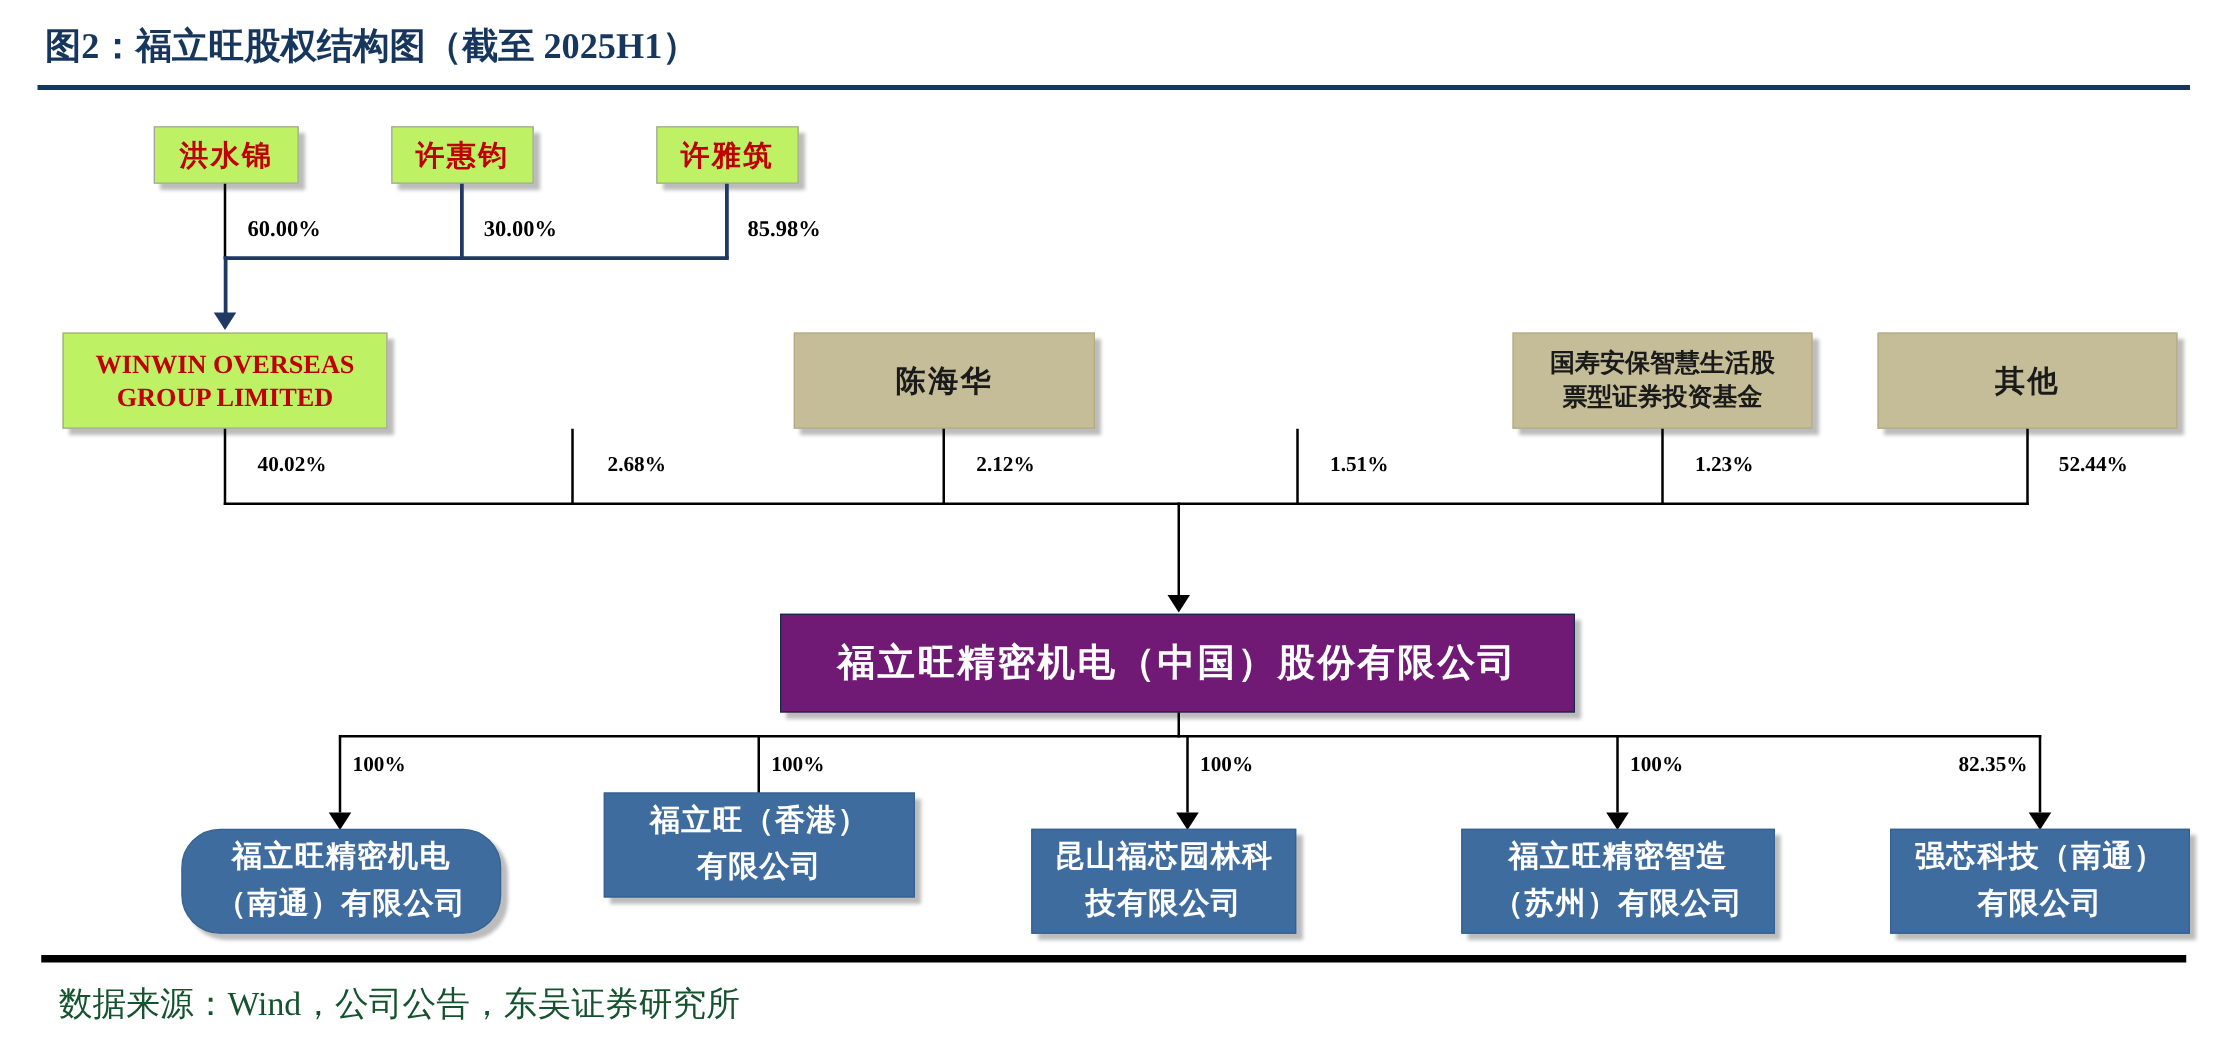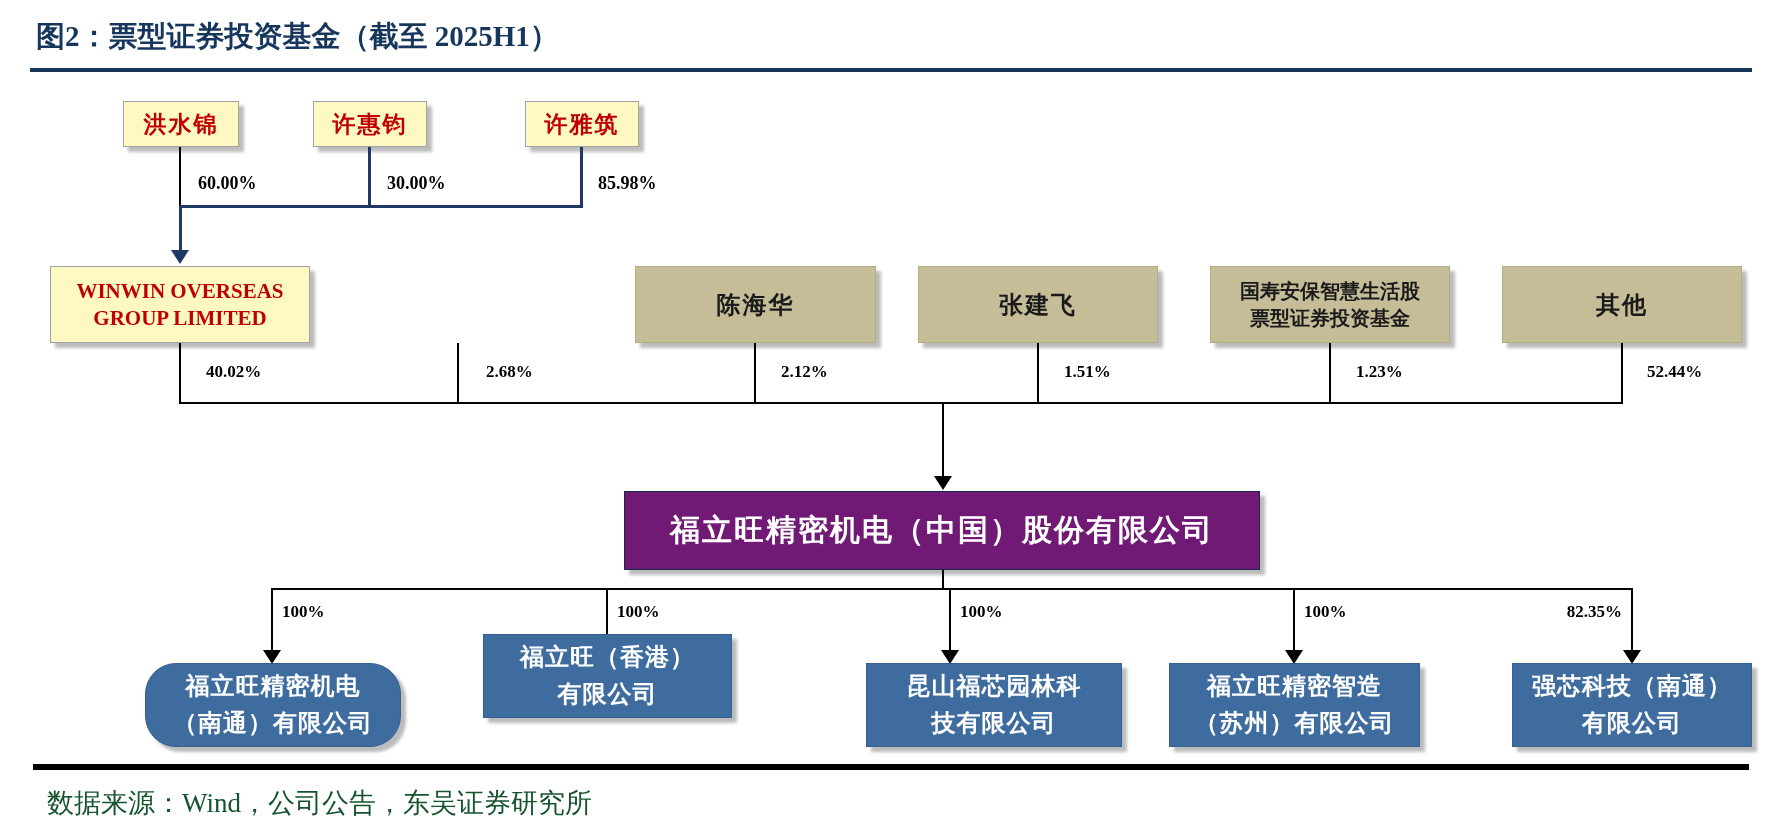--- a/index.html
+++ b/index.html
@@ -1,21 +1,21 @@
 <!DOCTYPE html>
 <html><head>
 <meta charset="utf-8">
 <style>
   html,body{margin:0;padding:0;background:#fff;}
   body{font-family:"Liberation Serif","DejaVu Serif",serif;}
   #stage{position:relative;width:1782px;height:832px;background:#fff;overflow:hidden;}
 
   .box{position:absolute;box-sizing:border-box;display:flex;flex-direction:column;
        align-items:center;justify-content:center;text-align:center;font-weight:bold;}
-  .box-gray{background:#fef9c3;border:1px solid #a3a3a3;box-shadow:5px 5px 3px #bcbcbc;}
+  .box-gray{background:#bef264;border:1px solid #a3a3a3;box-shadow:5px 5px 3px #bcbcbc;}
   .box-tan{background:#C4BD97;border:1px solid #b3ab82;box-shadow:5px 5px 3px #bcbcbc;}
   .box-navy{background:#701a75;border:1px solid #16294a;color:#fff;box-shadow:5px 5px 3px #bcbcbc;}
   .box-blue{background:#3E6C9F;border:1px solid #35608f;color:#fff;box-shadow:5px 5px 3px #bcbcbc;}
 
   .red{color:#C00000;}
   .founder{font-size:23px;letter-spacing:2px;}
   .sh-name{font-size:24px;letter-spacing:2px;color:#1a1a1a;}
   .sh-name2{font-size:20px;line-height:27px;color:#1a1a1a;}
   .winwin{font-size:21px;line-height:27px;}
   .company{font-size:30px;letter-spacing:2px;}
@@ -33,21 +33,21 @@
   .title{position:absolute;left:36px;top:17px;font-size:29px;font-weight:bold;color:#17365D;white-space:nowrap;}
   .rule-top{position:absolute;left:30px;top:68px;width:1722px;height:4px;background:#17365D;}
   .rule-bottom{position:absolute;left:33px;top:764px;width:1716px;height:6px;background:#000;}
   .source{position:absolute;left:47px;top:785px;font-size:27px;color:#14532d;white-space:nowrap;}
 </style>
 </head>
 <body>
 
 <div id="stage">
 
-  <div class="title">图2：票型证券投资基金（截至 2025H1）</div>
+  <div class="title">图2：福立旺股权结构图（截至 2025H1）</div>
   <div class="rule-top"></div>
 
   <div class="box box-gray founder red" style="left:123px;top:101px;width:116px;height:46px;">
     <span>洪水锦</span>
   </div>
   <div class="box box-gray founder red" style="left:313px;top:101px;width:114px;height:46px;">
     <span>许惠钧</span>
   </div>
   <div class="box box-gray founder red" style="left:525px;top:101px;width:114px;height:46px;">
     <span>许雅筑</span>
@@ -63,23 +63,20 @@
   <div class="pct pct-lg" style="left:198px;top:173px;">60.00%</div>
   <div class="pct pct-lg" style="left:387px;top:173px;">30.00%</div>
   <div class="pct pct-lg" style="left:598px;top:173px;">85.98%</div>
 
   <div class="box box-gray winwin red" style="left:50px;top:266px;width:260px;height:77px;">
     <span>WINWIN OVERSEAS</span>
     <span>GROUP LIMITED</span>
   </div>
   <div class="box box-tan sh-name" style="left:635px;top:266px;width:241px;height:77px;">
     <span>陈海华</span>
-  </div>
-  <div class="box box-tan sh-name" style="left:918px;top:266px;width:240px;height:77px;">
-    <span>张建飞</span>
   </div>
   <div class="box box-tan sh-name2" style="left:1210px;top:266px;width:240px;height:77px;">
     <span>国寿安保智慧生活股</span>
     <span>票型证券投资基金</span>
   </div>
   <div class="box box-tan sh-name" style="left:1502px;top:266px;width:240px;height:77px;">
     <span>其他</span>
   </div>
 
   <div class="line" style="left:179px;top:343px;width:2px;height:61px;"></div>
@@ -125,21 +122,21 @@
   <div class="pct" style="left:1544px;top:602px;width:78px;text-align:right;">82.35%</div>
 
   <div class="box box-blue sub" style="left:145px;top:663px;width:256px;height:84px;border-radius:31px;">
     <span>福立旺精密机电</span>
     <span>（南通）有限公司</span>
   </div>
   <div class="box box-blue sub" style="left:483px;top:634px;width:249px;height:84px;">
     <span>福立旺（香港）</span>
     <span>有限公司</span>
   </div>
-  <div class="box box-blue sub" style="left:866px;top:663px;width:256px;height:84px;">
+  <div class="box box-blue sub" style="left:825px;top:663px;width:212px;height:84px;">
     <span>昆山福芯园林科</span>
     <span>技有限公司</span>
   </div>
   <div class="box box-blue sub" style="left:1169px;top:663px;width:251px;height:84px;">
     <span>福立旺精密智造</span>
     <span>（苏州）有限公司</span>
   </div>
   <div class="box box-blue sub" style="left:1512px;top:663px;width:240px;height:84px;">
     <span>强芯科技（南通）</span>
     <span>有限公司</span>

